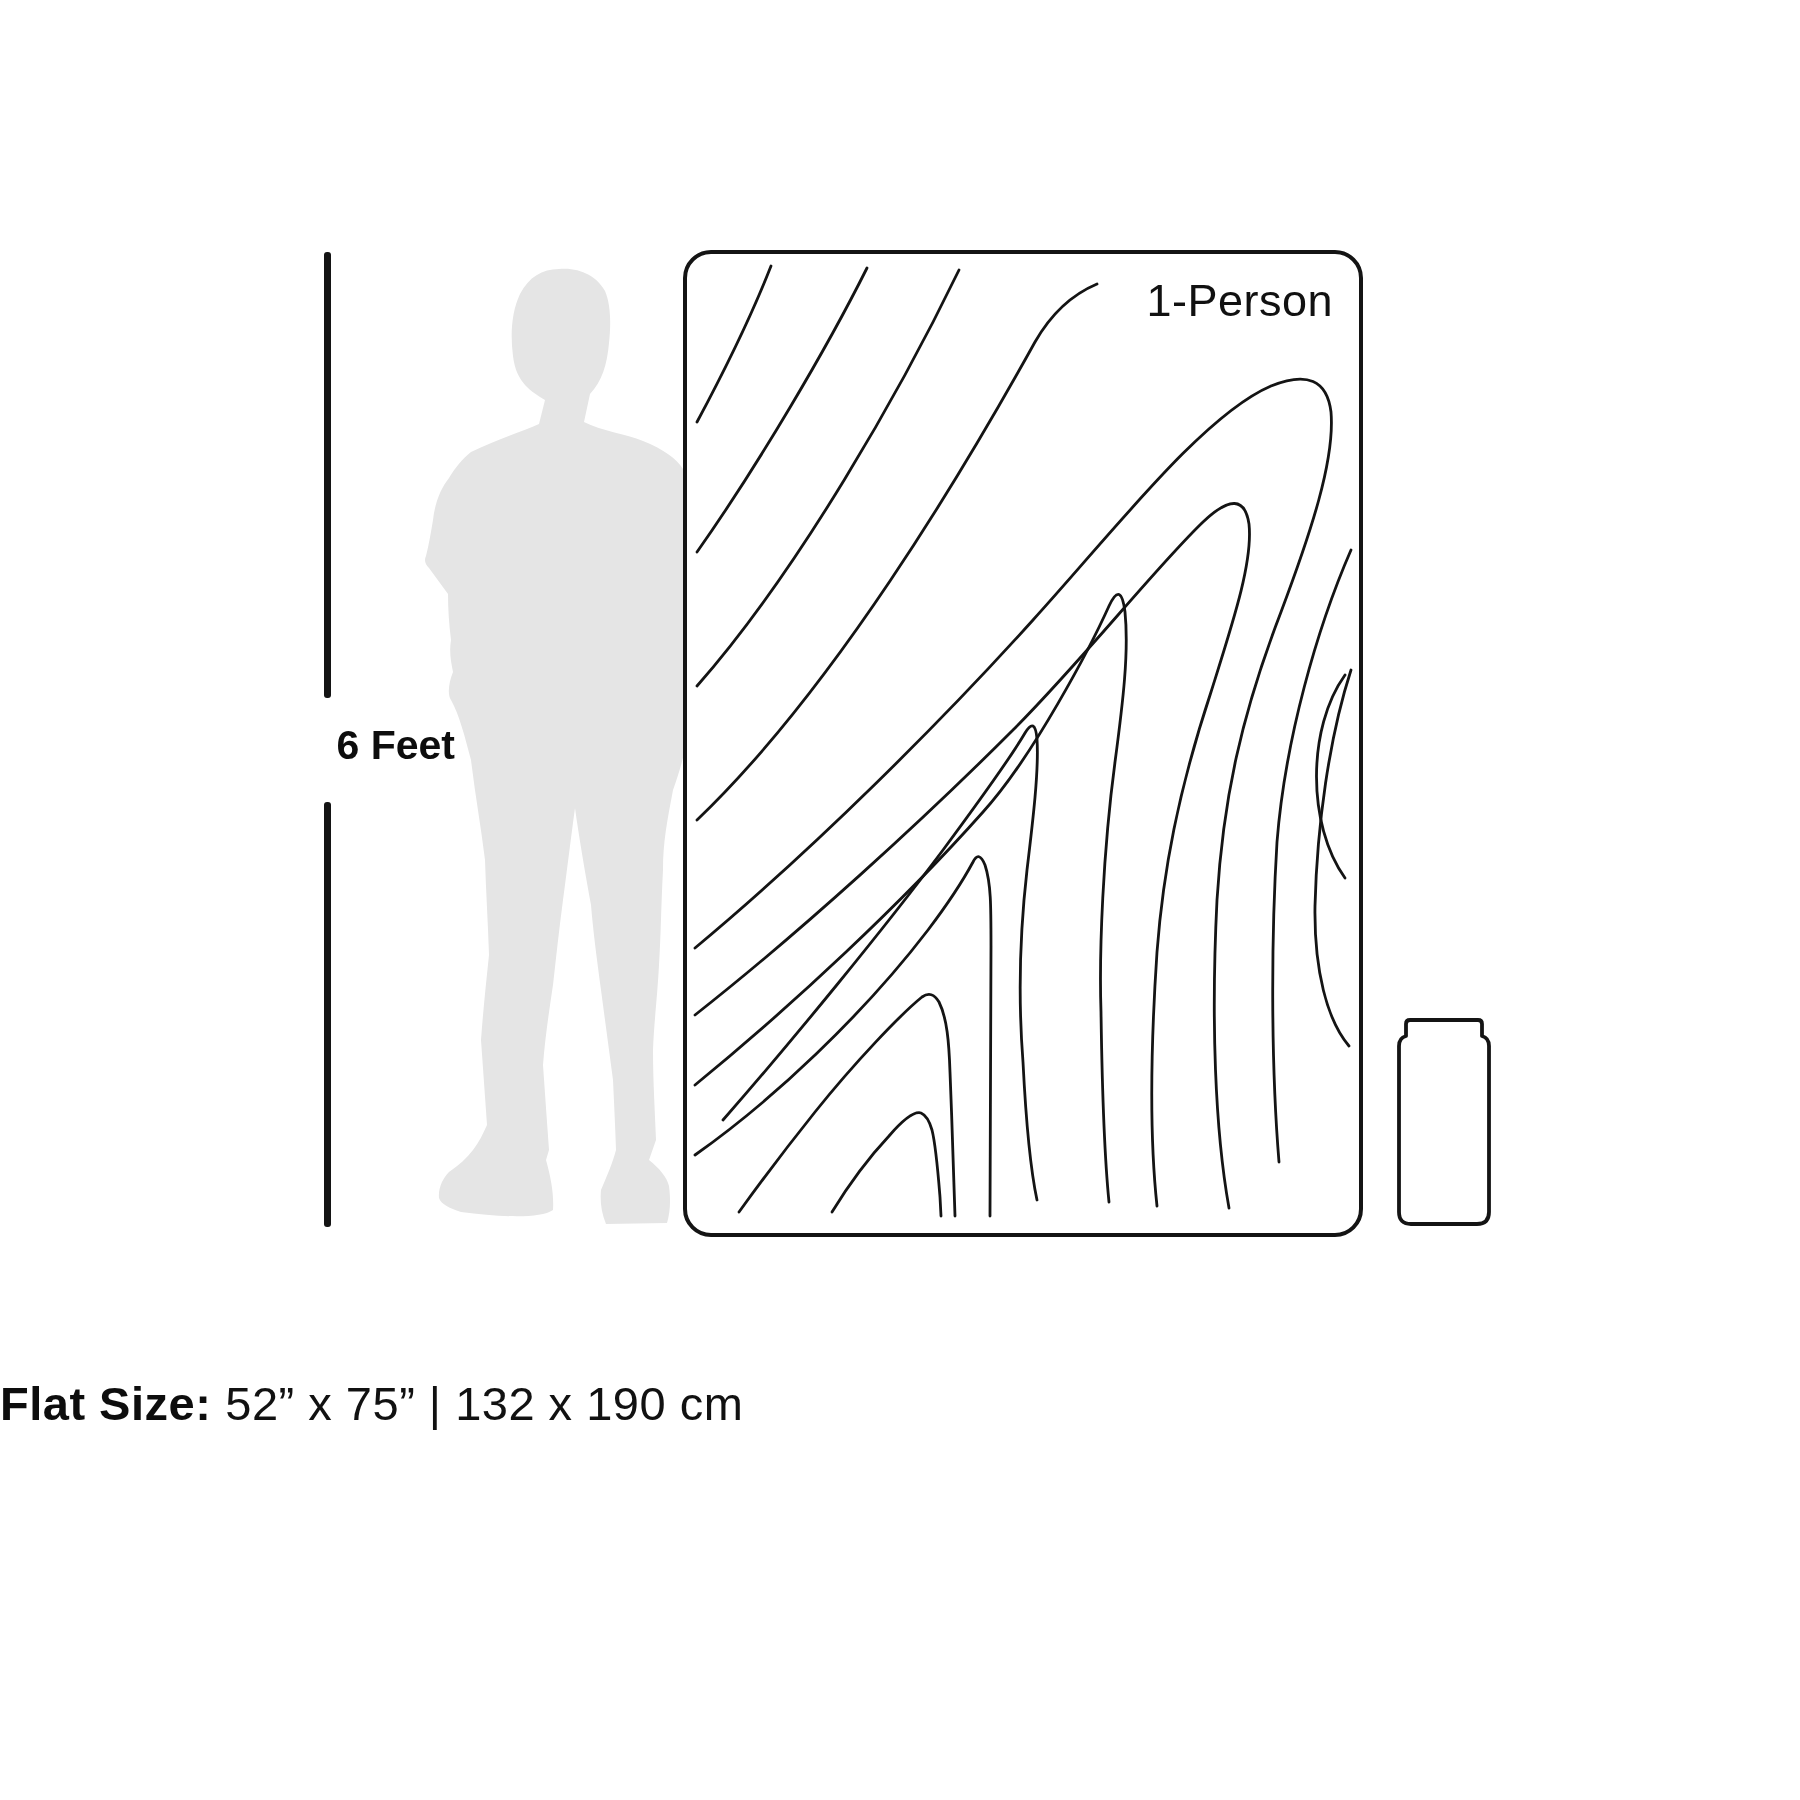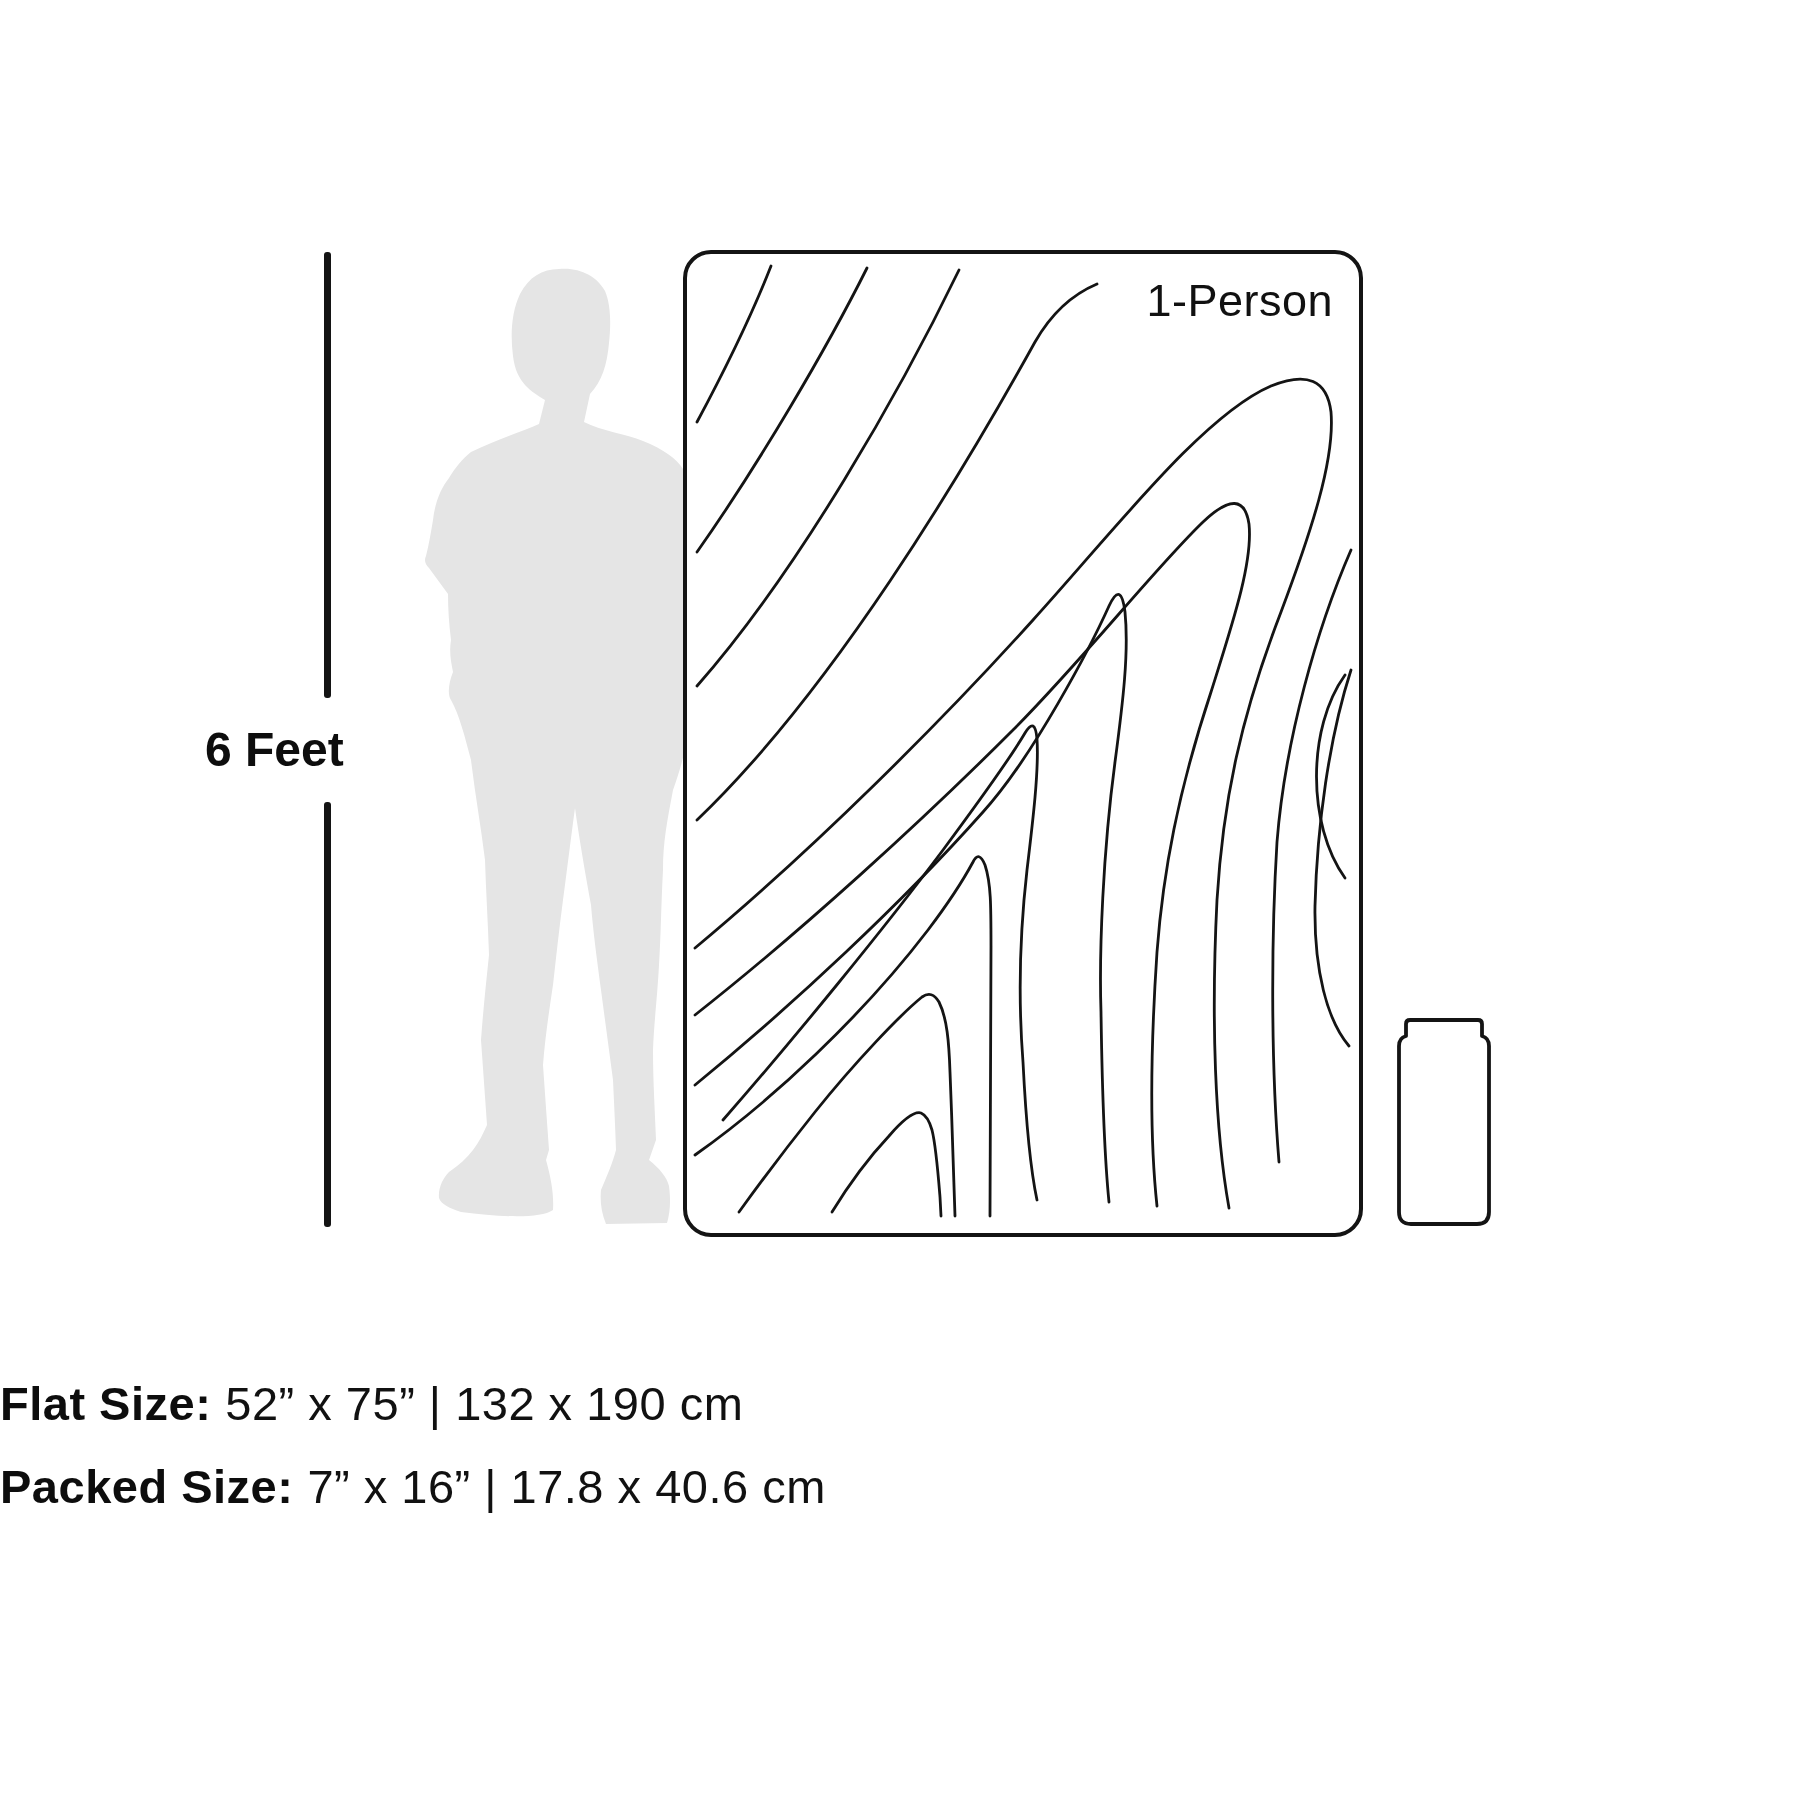--- a/index.html
+++ b/index.html
@@ -12,22 +12,22 @@
     overflow:hidden;
   }
   
   .measure-seg{
     position:absolute;left:324px;width:7px;background:#141414;border-radius:3px;
   }
   .measure-seg.top{top:252px;height:446px;}
   .measure-seg.bottom{top:802px;height:425px;}
   .measure-label{
     position:absolute;left:205px;top:722px;width:250px;
-    text-align:left;
-    font-size:48px;font-weight:900;letter-spacing:0px;color:#0d0d0d;
+    text-align:right;
+    font-size:41px;font-weight:900;letter-spacing:0px;color:#0d0d0d;
     white-space:nowrap;
   }
   
   .person-svg{position:absolute;left:420px;top:262px;}
   .blanket-svg{position:absolute;left:683px;top:250px;}
   .sack-svg{position:absolute;left:1396px;top:1016px;}
   
   .spec-line{
     position:absolute;left:0;width:1800px;text-align:left;
     font-size:47px;letter-spacing:0.5px;color:#111111;white-space:nowrap;
@@ -129,17 +129,14 @@
     <text class="blanket-label-text" x="650" y="66" text-anchor="end">1-Person</text>
   </svg>
 
   <svg class="sack-svg" width="96" height="212" viewBox="0 0 96 212" aria-hidden="true">
     <path fill="#ffffff" stroke="#141414" stroke-width="3.8" stroke-linejoin="round" d="M 10 20 L 10 8 Q 10 4 14 4 L 82 4 Q 86 4 86 8 L 86 20 Q 93 22 93 30 L 93 196 Q 93 208 81 208 L 15 208 Q 3 208 3 196 L 3 30 Q 3 22 10 20 Z"></path>
   </svg>
 
   <div class="spec-line l1">
     <span class="spec-label">Flat Size:</span><span class="spec-value">52” x 75” | 132 x 190 cm</span>
   </div>
-  <div class="spec-line l2">
-    <span class="spec-label">Packed Size:</span><span class="spec-value">7” x 16” | 17.8 x 40.6 cm</span>
-  </div>
 
 </div>
 
 </body></html>

